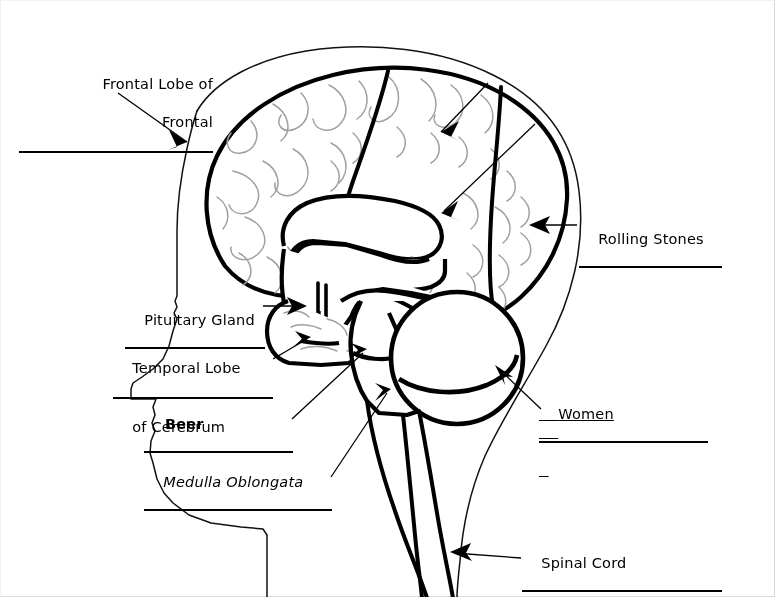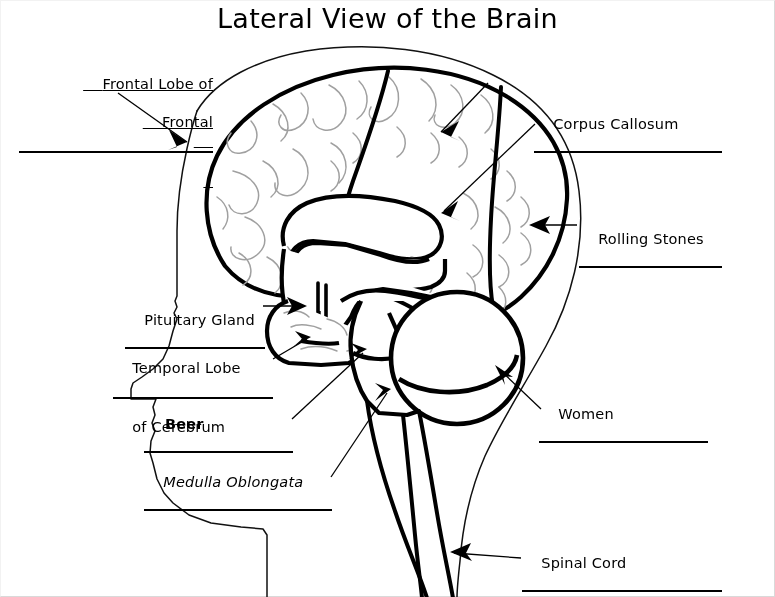--- a/index.html
+++ b/index.html
@@ -44,30 +44,29 @@
     line-height: 18px;
     white-space: pre;
     letter-spacing: 0.2px;
   }
   .lbl .rule {
     display: block;
     height: 0;
     border-bottom: 2.6px solid #000;
   }
   .lbl.two-line { line-height: 19px; }
-  .t-right { text-align: right; text-decoration: underline; }
+  .t-right { text-align: right; }
   .t-center { text-align: left; }
   .t-left { text-align: left; }
 </style>
 </head>
 <body>
 
 <div id="frame">
 
-  <div id="title">Lateral View of the Brain</div>
 
   <svg id="diagram" viewBox="0 0 775 597" xmlns="http://www.w3.org/2000/svg">
 
     <g fill="none" stroke="#111" stroke-width="1.5" stroke-linejoin="round" stroke-linecap="round">
       <path d="M196,110
                C196,110 176,170 176,230
                L176,295
                L174,300 L176,306 L173,312 L176,318
                L172,330 L168,345 L162,358 L152,368
                L141,376 L132,382 L130,388
@@ -301,24 +300,20 @@
 
   </svg>
 
   <div class="lbl t-right two-line" style="left:18px; top:55px; width:194px;">
     <span>Frontal Lobe of</span><br>
     <span>Frontal</span>
     <span class="rule"></span>
   </div>
 
 
-  <div class="lbl t-left" style="left:533px; top:96px; width:188px;">
-    <span>Corpus Callosum</span>
-    <span class="rule"></span>
-  </div>
 
   <div class="lbl t-left" style="left:578px; top:211px; width:143px;">
     <span>Rolling Stones</span>
     <span class="rule"></span>
   </div>
 
   <div class="lbl t-left" style="left:124px; top:292px; width:140px;">
     <span>Pituitary Gland</span>
     <span class="rule"></span>
   </div>
@@ -332,21 +327,21 @@
   <div class="lbl t-center" style="left:143px; top:396px; width:149px;font-weight:bold;">
     <span>Beer</span>
     <span class="rule"></span>
   </div>
 
   <div class="lbl t-center" style="left:143px; top:454px; width:188px;font-style:italic;">
     <span>Medulla Oblongata</span>
     <span class="rule"></span>
   </div>
 
-  <div class="lbl t-center" style="left:538px; top:386px; width:169px;">
+  <div class="lbl t-center" style="left:538px; top:386px; width:169px;text-decoration:underline;">
     <span>Women</span>
     <span class="rule"></span>
   </div>
 
   <div class="lbl t-center" style="left:521px; top:535px; width:200px;">
     <span>Spinal Cord</span>
     <span class="rule"></span>
   </div>
 
 </div>

